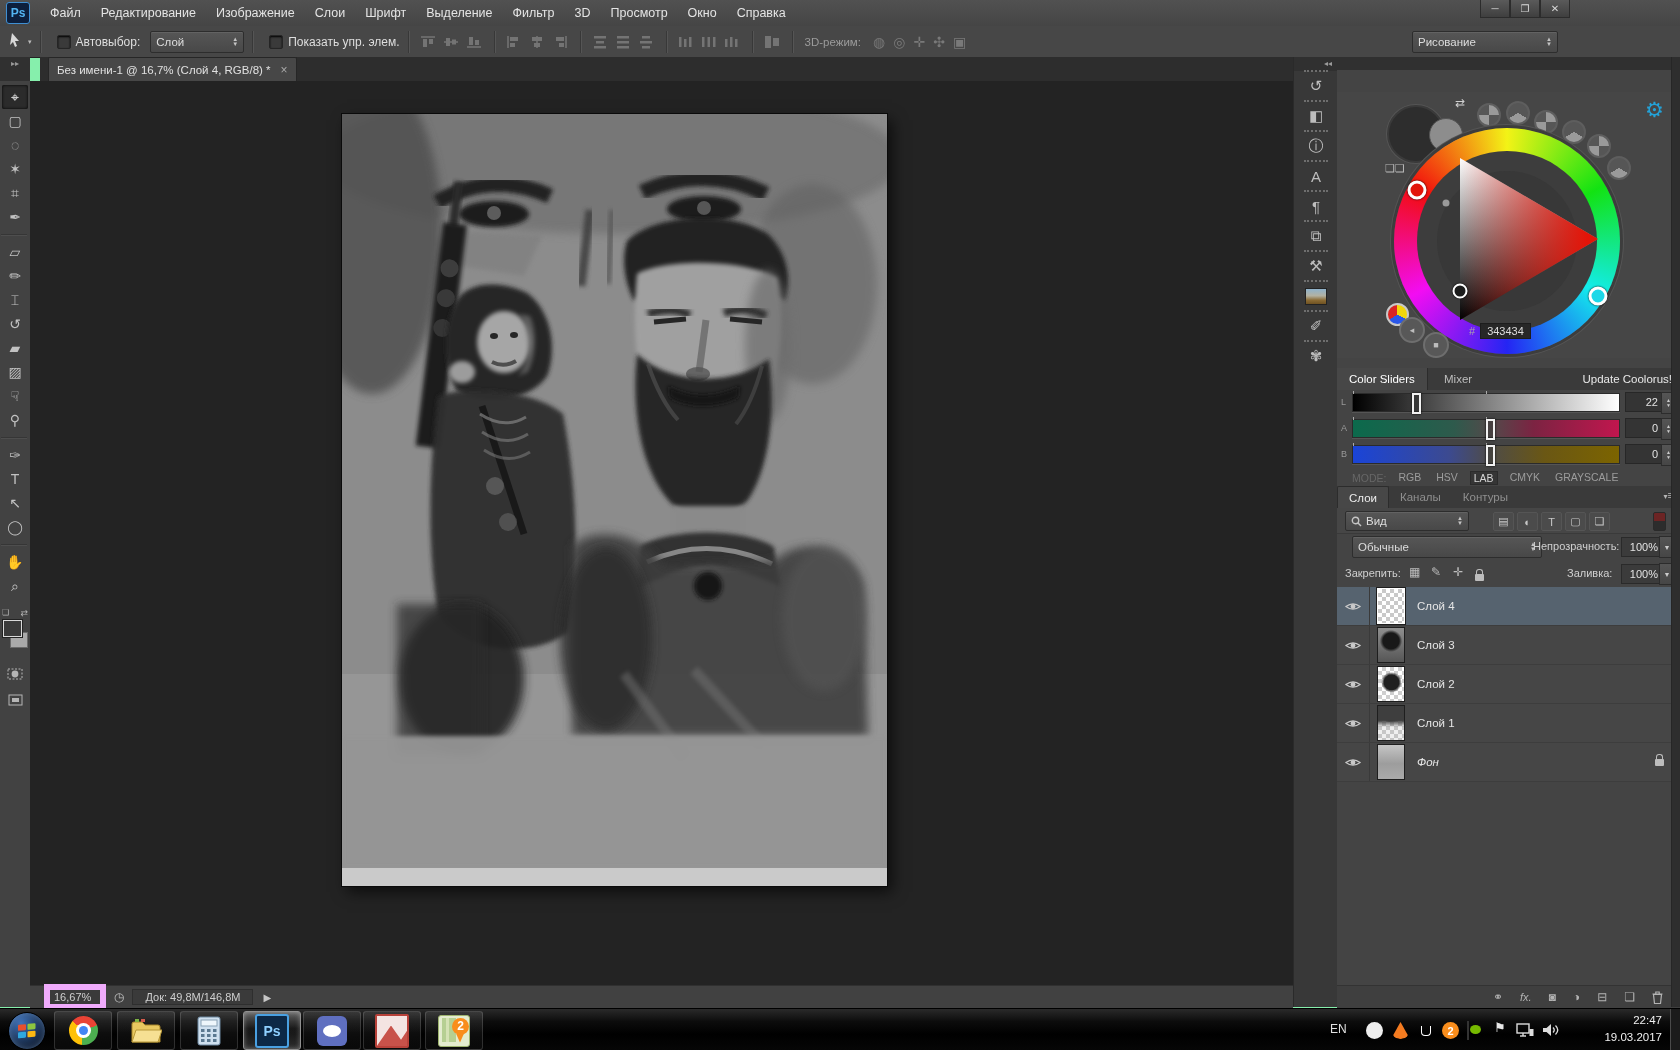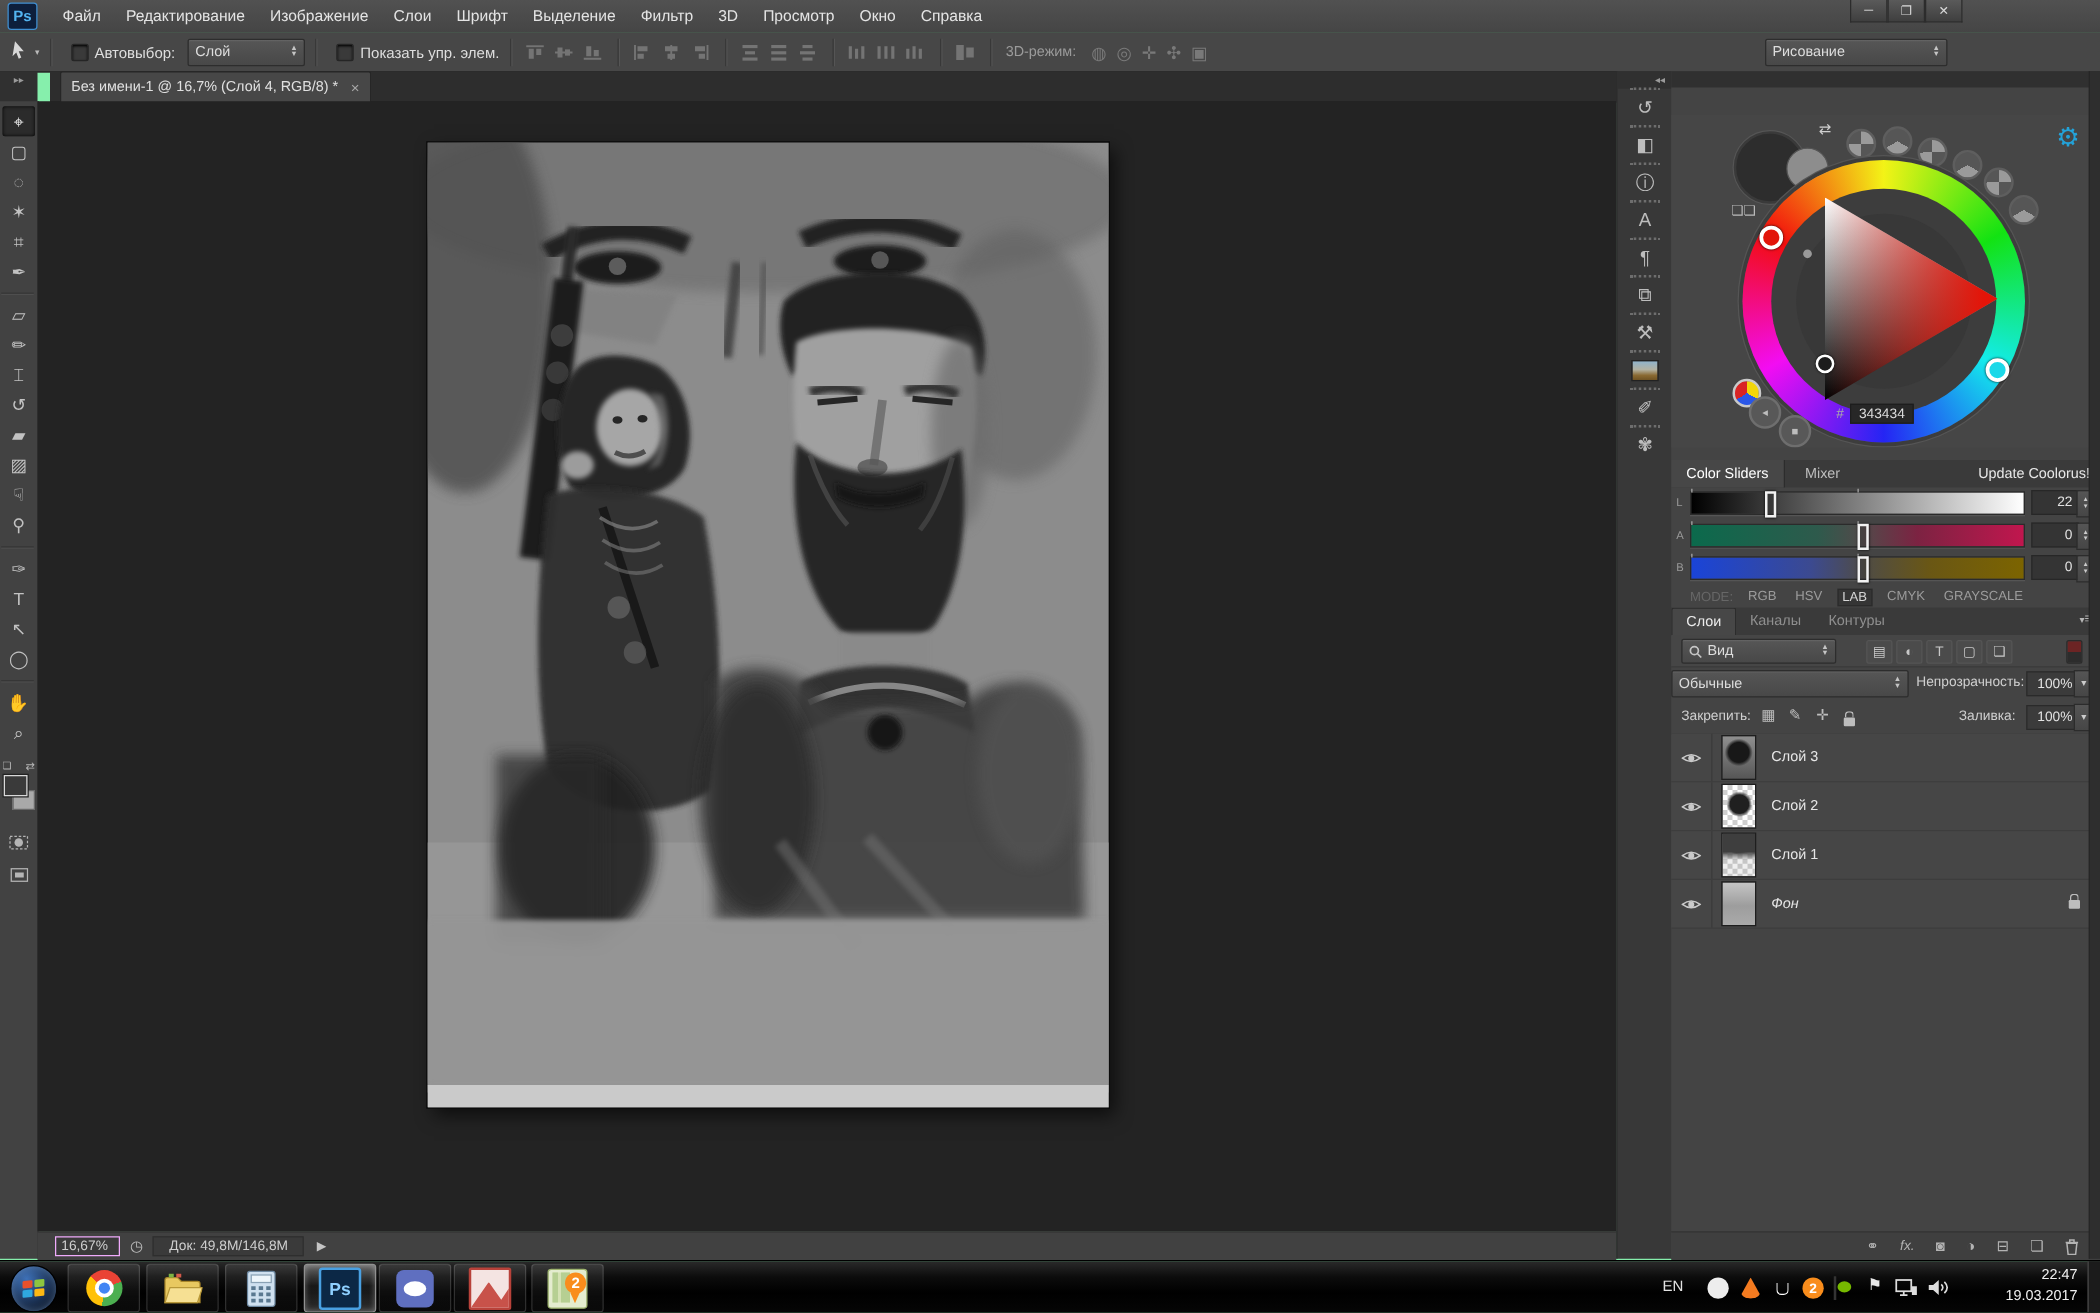--- a/index.html
+++ b/index.html
@@ -53,21 +53,21 @@
     box-shadow:0 0 0 1px #222;z-index:2;}
   #bgswatch{position:absolute;left:10px;top:24px;width:16px;height:14px;background:#a9a9a9;border:1px solid #6a6a6a;}
   .toolextra{width:26px;height:20px;display:flex;align-items:center;justify-content:center;color:#b5b5b5;font-size:12px;}
   
   #canvasarea{left:30px;top:81px;width:1263px;height:904px;background:#232323;}
   #document{left:342px;top:114px;width:545px;height:772px;box-shadow:0 0 0 1px #0a0a0a, 5px 6px 14px rgba(0,0,0,.65);}
   #document svg{display:block;}
   
   #statusbar{left:30px;top:985px;width:1263px;height:22px;background:#414141;border-top:1px solid #303030;
     display:flex;align-items:center;font-size:11px;color:#cfcfcf;}
-  #zoomfield{margin-left:14px;padding:1px 4px;background:#3a3a3a;border:1px solid #f0abfc;min-width:42px;}
+  #zoomfield{margin-left:14px;padding:1px 4px;background:#3a3a3a;border:6px solid #f0abfc;min-width:42px;}
   #statico{margin:0 8px;color:#b9b9b9;font-size:12px;}
   #docbox{background:#3a3a3a;border:1px solid #2e2e2e;padding:1px 12px;}
   #statarrow{margin-left:10px;color:#c5c5c5;font-size:10px;}
   
   #dockstrip{left:1293px;top:57px;width:44px;height:950px;background:#383838;border-left:1px solid #2a2a2a;}
   #dockhead{height:14px;background:#303030;color:#9a9a9a;font-size:8px;text-align:right;padding:2px 6px 0 0;box-sizing:border-box;}
   .dock-ic{width:44px;height:30px;display:flex;align-items:center;justify-content:center;color:#bdbdbd;font-size:15px;}
   .dots{width:24px;height:2px;border-top:2px dotted #6e6e6e;margin:7px auto 3px auto;}
   .dock-ic.grad span{width:20px;height:15px;border:1px solid #222;
     background:linear-gradient(180deg,#8fb3cc,#b3b2a2 45%,#8a6a33 75%,#6f5222);}
@@ -139,21 +139,21 @@
   .ltab{height:22px;padding:0 11px;display:flex;align-items:center;font-size:11.5px;color:#8f8f8f;}
   .ltab.active{background:#474747;color:#ececec;border:1px solid #2c2c2c;border-bottom:none;border-radius:2px 2px 0 0;}
   #lmenu{position:absolute;right:6px;top:3px;color:#b5b5b5;font-size:11px;}
   #lsearchrow{position:absolute;left:0;top:451px;width:343px;height:25px;background:#464646;border-bottom:1px solid #3a3a3a;}
   #viewdrop{position:absolute;left:8px;top:3px;width:112px;}
   .firow{position:absolute;top:4px;width:19px;height:17px;border:1px solid #555;border-radius:2px;background:#4b4b4b;
     color:#c7c7c7;font-size:11px;display:flex;align-items:center;justify-content:center;}
   #ftoggle{position:absolute;right:14px;top:4px;width:11px;height:17px;border:1px solid #2a2a2a;border-radius:2px;
     background:linear-gradient(#6c2424 0 50%, #2c2c2c 0);}
   #lblendrow{position:absolute;left:0;top:476px;width:343px;height:27px;}
-  #blenddrop{position:absolute;left:0;top:3px;width:178px;}
+  #blenddrop{position:absolute;left:15px;top:3px;width:178px;}
   .plab{font-size:11px;color:#cfcfcf;}
   .vbox{position:absolute;width:36px;height:18px;background:#3b3b3b;border:1px solid #2a2a2a;color:#e2e2e2;
     font-size:11px;display:flex;align-items:center;justify-content:flex-end;padding-right:3px;}
   .dbtn{position:absolute;width:14px;height:20px;background:linear-gradient(#555,#464646);border:1px solid #2c2c2c;
     color:#ccc;font-size:7px;display:flex;align-items:center;justify-content:center;}
   #llockrow{position:absolute;left:0;top:503px;width:343px;height:27px;border-bottom:1px solid #3a3a3a;}
   .lockic{position:absolute;top:5px;color:#bdbdbd;font-size:12px;}
   .padlock{display:inline-block;width:9px;height:7px;background:#bdbdbd;border-radius:1px;position:relative;}
   .padlock::before{content:"";position:absolute;left:1px;top:-5px;width:5px;height:4px;border:1.5px solid #bdbdbd;
     border-bottom:none;border-radius:3px 3px 0 0;}
@@ -705,20 +705,33 @@
       <span class="lockic" style="left:72px">▦</span>
       <span class="lockic" style="left:94px">✎</span>
       <span class="lockic" style="left:116px">✛</span>
       <span class="lockic" style="left:138px;top:10px"><span class="padlock"></span></span>
       <span class="plab" style="position:absolute;left:230px;top:7px">Заливка:</span>
       <span class="vbox" style="left:284px;top:4px">100%</span>
       <span class="dbtn" style="left:322px;top:3px">▼</span>
     </div>
     <div id="layerlist">
 
+        <div class="layer-row selected">
+          <span class="eye-col">
+            <span class="eyeglyph">
+              <svg width="16" height="11" viewBox="0 0 18 12">
+                <path d="M1 6 Q9 0 17 6 Q9 12 1 6 Z" fill="none" stroke="#c9c9c9" stroke-width="1.4"></path>
+                <circle cx="9" cy="6" r="2.7" fill="#c9c9c9"></circle>
+              </svg>
+            </span>
+          </span>
+          <span class="thumb thumb-checker"></span>
+          <span class="lname">Слой 4</span>
+
+        </div>
 
         <div class="layer-row">
           <span class="eye-col">
             <span class="eyeglyph">
               <svg width="16" height="11" viewBox="0 0 18 12">
                 <path d="M1 6 Q9 0 17 6 Q9 12 1 6 Z" fill="none" stroke="#c9c9c9" stroke-width="1.4"></path>
                 <circle cx="9" cy="6" r="2.7" fill="#c9c9c9"></circle>
               </svg>
             </span>
           </span>

